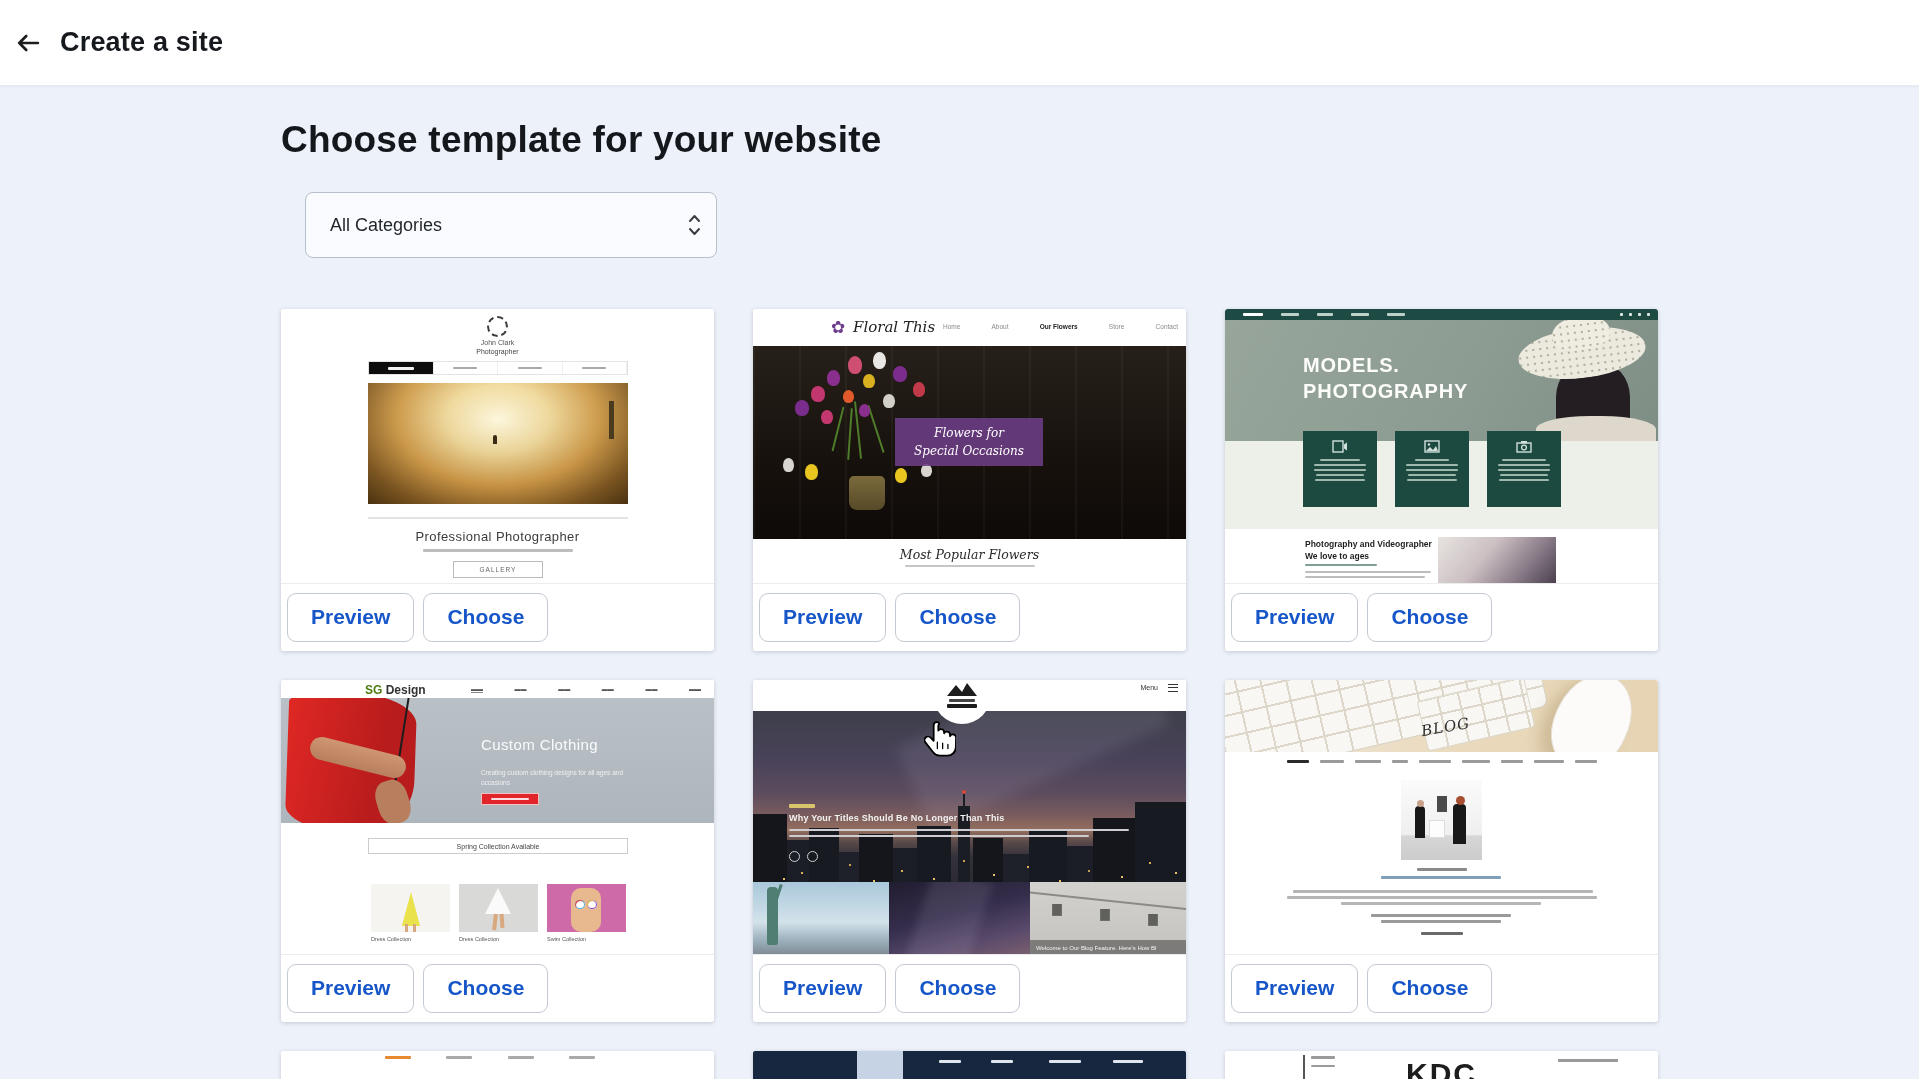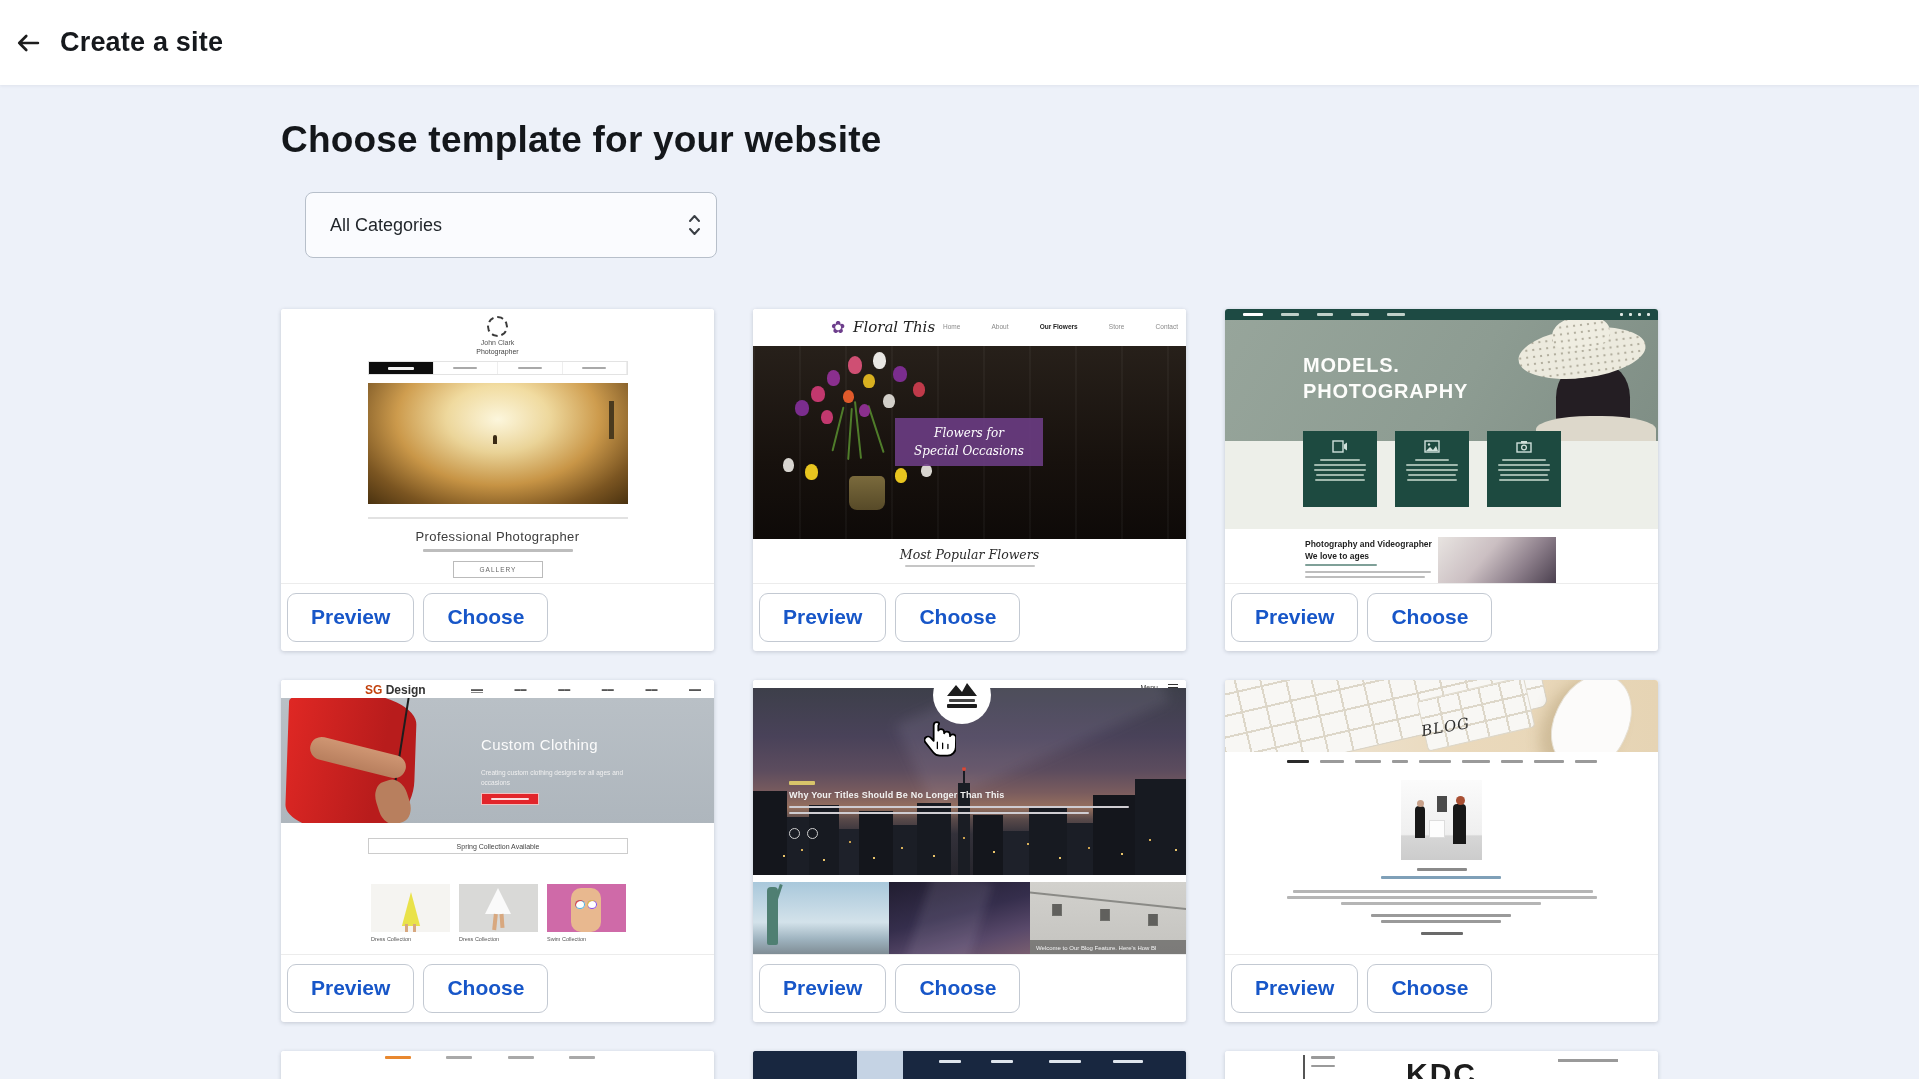--- a/index.html
+++ b/index.html
@@ -112,21 +112,21 @@
   .t3-mid{ left:0; top:132px; width:433px; height:88px; background:#edefe9; }
   .t3-tile{ position:absolute; width:74px; height:76px; background:#1d4a40; top:122px; display:flex; flex-direction:column; align-items:center; padding-top:9px;}
   .t3-tile .tline{ height:2px; background:#9fb8ad; border-radius:1px; margin-top:3px;}
   .t3-low-h1{ left:80px; top:230px; font-size:8.5px; font-weight:bold; color:#1f1f1f;}
   .t3-low-h2{ left:80px; top:242px; font-size:8.5px; font-weight:bold; color:#1f1f1f;}
   .t3-photo{ left:213px; top:228px; width:118px; height:47px;
     background:linear-gradient(130deg,#e8e4e1 0%,#cbbfc2 40%,#8d7f8b 70%,#4a3f4e 100%); }
   
   .t4-header{ left:0; top:0; width:433px; height:18px; background:#fff; }
   .t4-brand{ left:84px; top:3px; font-size:12px; font-weight:bold; color:#333; }
-  .t4-brand b{ color:#c2410c; }
+  .t4-brand b{ color:#4d7c0f; }
   .t4-nav{ left:190px; top:6px; width:230px; display:flex; justify-content:space-between; position:absolute;}
   .t4-nav span{ font-size:6px; color:#555; }
   .t4-nav span.on{ border-bottom:1px solid #888; }
   .t4-hero{ left:0; top:18px; width:433px; height:125px; background:linear-gradient(#b9c0c6,#aeb6bd); overflow:hidden;}
   .t4-dress{ left:6px; top:-6px; width:128px; height:140px; background:linear-gradient(100deg,#e02824,#b81c1c 70%);
     border-radius:46% 54% 42% 46% / 8% 22% 38% 18%; transform:rotate(2deg);}
   .t4-seam{ left:116px; top:-8px; width:2px; height:150px; background:#1d1d1d; transform:rotate(9deg);}
   .t4-arm{ left:28px; top:48px; width:98px; height:23px; background:linear-gradient(#cf9673,#b87f5e); border-radius:14px; transform:rotate(14deg);}
   .t4-hand{ left:96px; top:82px; width:32px; height:44px; background:#b87f5e; border-radius:40%; transform:rotate(-18deg);}
   .t4-hero-title{ left:200px; top:38px; font-size:15px; color:#fbfbfb; letter-spacing:.4px;}
@@ -134,21 +134,21 @@
   .t4-hero-btn{ left:200px; top:95px; width:58px; height:12px; background:#e2252b; border:1px solid #f0c0c0; display:flex; align-items:center; justify-content:center;}
   .t4-hero-btn i{ display:block; width:38px; height:2px; background:rgba(255,255,255,.85); border-radius:1px;}
   .t4-secthead{ left:87px; top:158px; width:260px; height:16px; border:1px solid #ccc; display:flex; align-items:center; justify-content:center; font-size:7px; color:#444; background:#fff;}
   .t4-tile{ position:absolute; top:204px; width:79px; height:48px; overflow:hidden;}
   .t4-cap{ position:absolute; top:256px; font-size:5.5px; color:#555;}
   
   .t5-top{ left:0; top:0; width:433px; height:15px; background:#fff; }
   .t5-menu{ right:28px; top:4px; font-size:7px; color:#333;}
   .t5-burger{ right:8px; top:4px; width:10px; height:8px; border-top:1.6px solid #333; border-bottom:1.6px solid #333; }
   .t5-burger::after{ content:""; display:block; height:1.6px; background:#333; margin-top:1.6px;}
-  .t5-hero{ left:0; top:8px; width:460px; height:187px; overflow:hidden;
+  .t5-hero{ left:0; top:31px; width:460px; height:187px; overflow:hidden;
     background:linear-gradient(180deg,#3d3f4a 0%,#494259 26%,#5c4c5e 44%,#7a5c5e 56%,#96705e 64%,#5a4a4a 70%,#33313a 78%,#26252c 100%);
   }
   .t5-band{ left:150px; top:-20px; width:260px; height:90px; background:rgba(220,210,235,.10); transform:rotate(-24deg); filter:blur(6px);}
   .bld{ position:absolute; bottom:0; background:#171920; }
   .t5-lights{ left:30px; bottom:18px; width:2px; height:2px; background:#e8c36a;
     box-shadow:18px -6px #d8b05a, 40px 4px #e8c36a, 66px -14px #caa04e, 90px 2px #e8c36a, 118px -8px #d8b05a,
       150px 0 #e8c36a, 180px -18px #caa04e, 210px -4px #e8c36a, 244px -12px #d8b05a, 276px 2px #e8c36a,
       305px -8px #caa04e, 338px -2px #e8c36a, 366px -16px #d8b05a, 392px -6px #e8c36a;}
   .t5-kicker{ left:36px; top:93px; width:26px; height:4px; background:#d8c46a; border-radius:1px;}
   .t5-htitle{ left:36px; top:102px; width:340px; font-size:9px; font-weight:bold; color:#f2f2f2; letter-spacing:.2px;}

